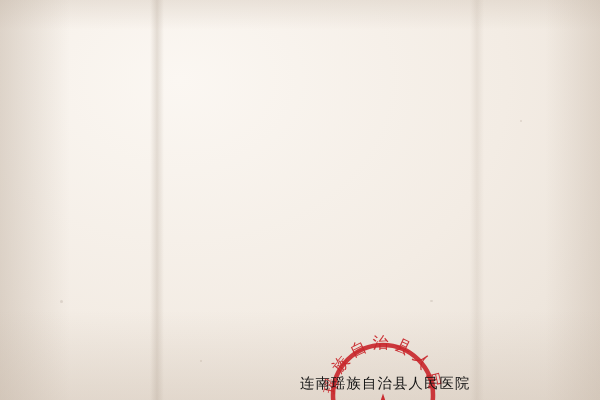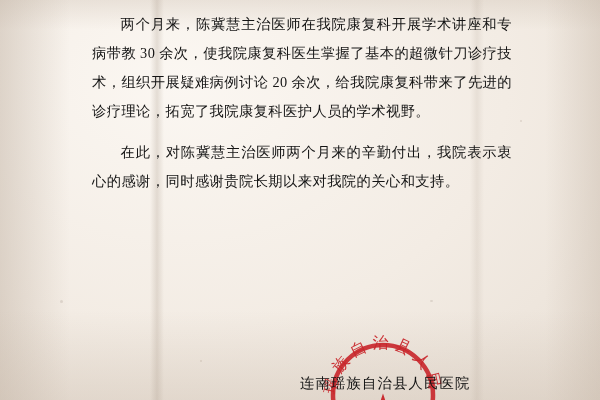--- a/index.html
+++ b/index.html
@@ -119,24 +119,20 @@
   <div class="paper-shade-right"></div>
   <div class="paper-shade-bottom"></div>
   <div class="fold-line" style="left:150px;"></div>
   <div class="fold-line" style="left:470px;opacity:0.6;"></div>
 
   <div class="speckle" style="left:60px;  top:300px; width:3px;  height:3px;"></div>
   <div class="speckle" style="left:520px; top:120px; width:2px;  height:2px;"></div>
   <div class="speckle" style="left:200px; top:360px; width:2px;  height:2px;"></div>
   <div class="speckle" style="left:430px; top:300px; width:3px;  height:2px;"></div>
 
-  <div id="body-text">
-    <p>两个月来，陈冀慧主治医师在我院康复科开展学术讲座和专病带教 30 余次，使我院康复科医生掌握了基本的超微针刀诊疗技术，组织开展疑难病例讨论 20 余次，给我院康复科带来了先进的诊疗理论，拓宽了我院康复科医护人员的学术视野。</p>
-    <p>在此，对陈冀慧主治医师两个月来的辛勤付出，我院表示衷心的感谢，同时感谢贵院长期以来对我院的关心和支持。</p>
-  </div>
 
   <div id="seal">
     <svg width="130" height="130" viewBox="0 0 130 130" aria-hidden="true">
       <defs>
         <path id="sealArc" d="M 18,65 A 47,47 0 1 1 112,65" fill="none"></path>
       </defs>
       <circle cx="65" cy="65" r="50" fill="none" stroke="#c8252a" stroke-width="4.5" opacity="0.9"></circle>
       <text font-family="'Liberation Serif', serif" font-size="16" fill="#c8252a" opacity="0.92" letter-spacing="5">
         <textPath href="#sealArc" startOffset="50%" text-anchor="middle">连南瑶族自治县人民医院</textPath>
       </text>

